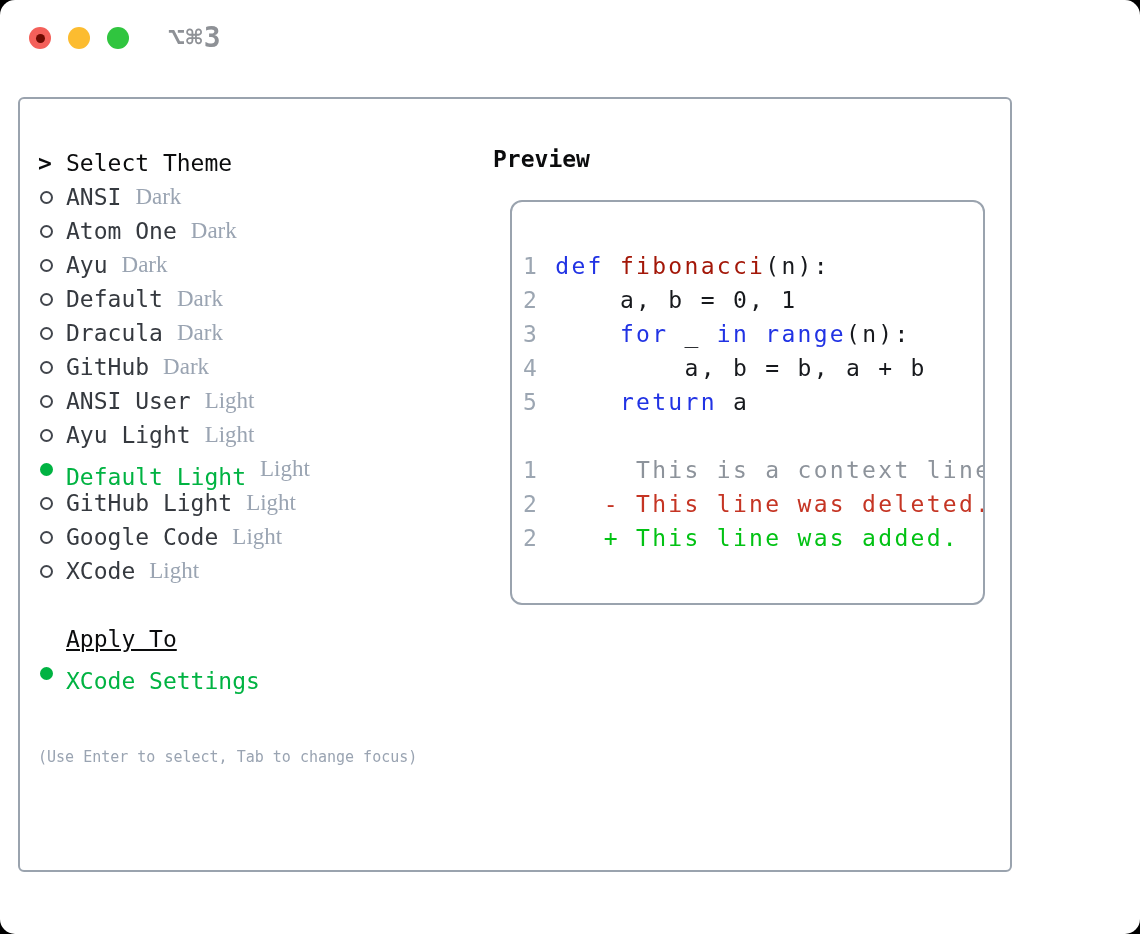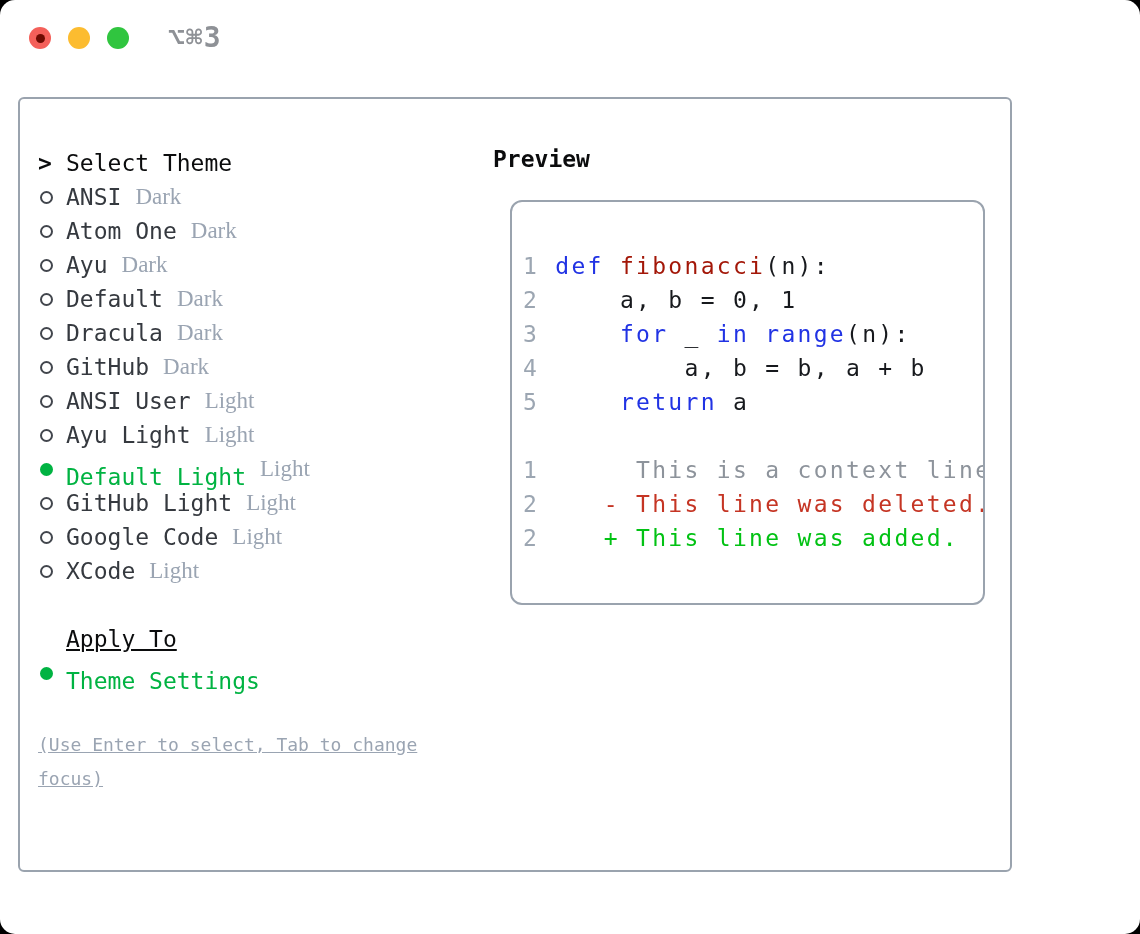--- a/index.html
+++ b/index.html
@@ -48,22 +48,22 @@
   .circle{
     display:inline-block;width:13px;height:13px;box-sizing:border-box;
     border:2px solid var(--circle_gray);border-radius:50%;margin-left:2px;
   }
   .circle.filled{background:var(--accent_green);border-color:var(--accent_green);}
   .tname{color:var(--text_charcoal);}
   .theme-item.selected .tname, .apply-item.selected .oname{color:var(--accent_green);margin-top:16px;}
   .badge{color:var(--muted_gray);margin-left:14px;font-family:Liberation Serif, serif;}
   .oname{color:var(--text_charcoal);}
   .help{
-    margin-top:4px;color:var(--muted_gray);font-size:18px;line-height:34px;
-    white-space:normal;width:452px;text-decoration:underline;
+    margin-top:16px;color:var(--muted_gray);font-size:15px;line-height:34px;
+    white-space:normal;width:452px;
   }
   
   .preview-label{
     position:absolute;left:473px;top:43px;height:34px;line-height:34px;
     font-size:23px;font-weight:bold;color:var(--heading_black);
   }
   .preview-box{
     position:absolute;left:490px;top:101px;width:475px;height:405px;
     box-sizing:border-box;border:2px solid var(--border_gray);border-radius:12px;
     padding:47px 6px 8px 11px;overflow:hidden;
@@ -139,21 +139,21 @@
         </div>
 
       <div class="row blank"></div>
 
       <div class="row">
         <span class="cell"></span><span class="subheading">Apply To</span>
       </div>
 
       <div id="apply-list">
           <div class="row apply-item selected">
-    <span class="cell"><span class="circle filled"></span></span><span class="oname">Theme Settings</span>
+    <span class="cell"><span class="circle filled"></span></span><span class="oname">XCode Settings</span>
   </div>
         </div>
 
       <div class="row blank"></div>
 
       <div class="help">(Use Enter to select, Tab to change focus)</div>
     </div>
 
     <div class="preview-label">Preview</div>
 

